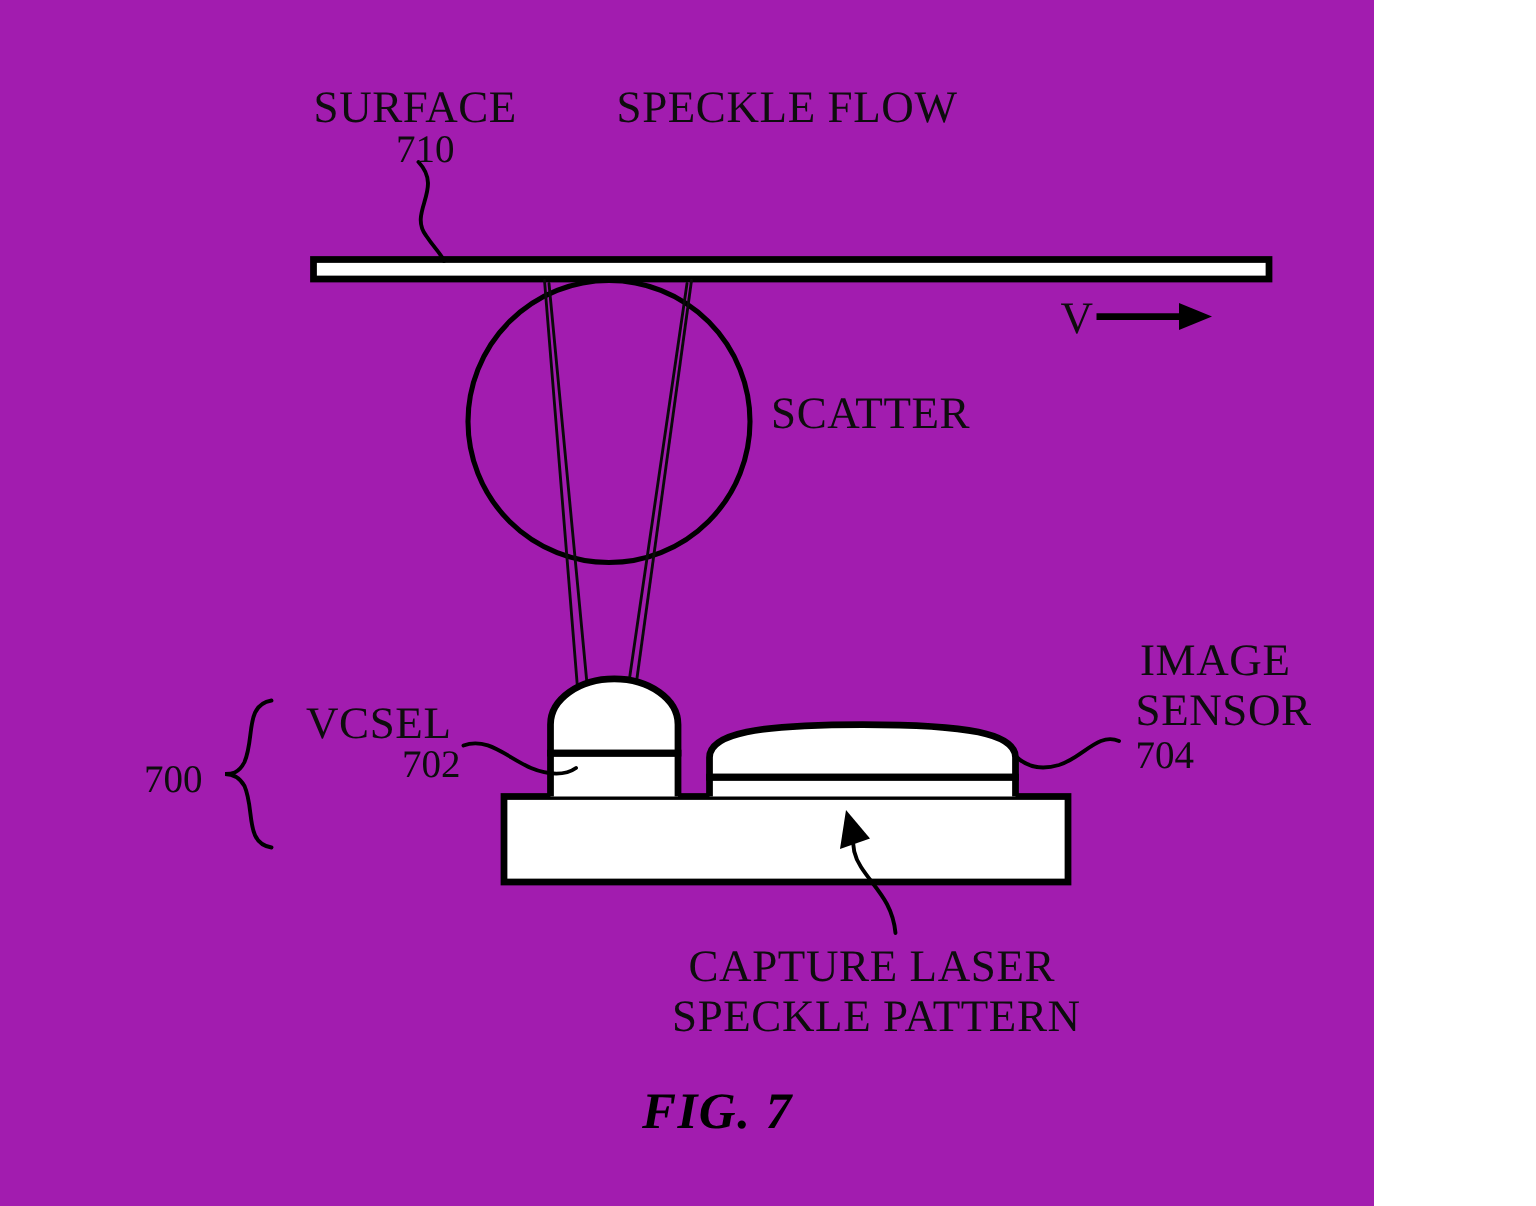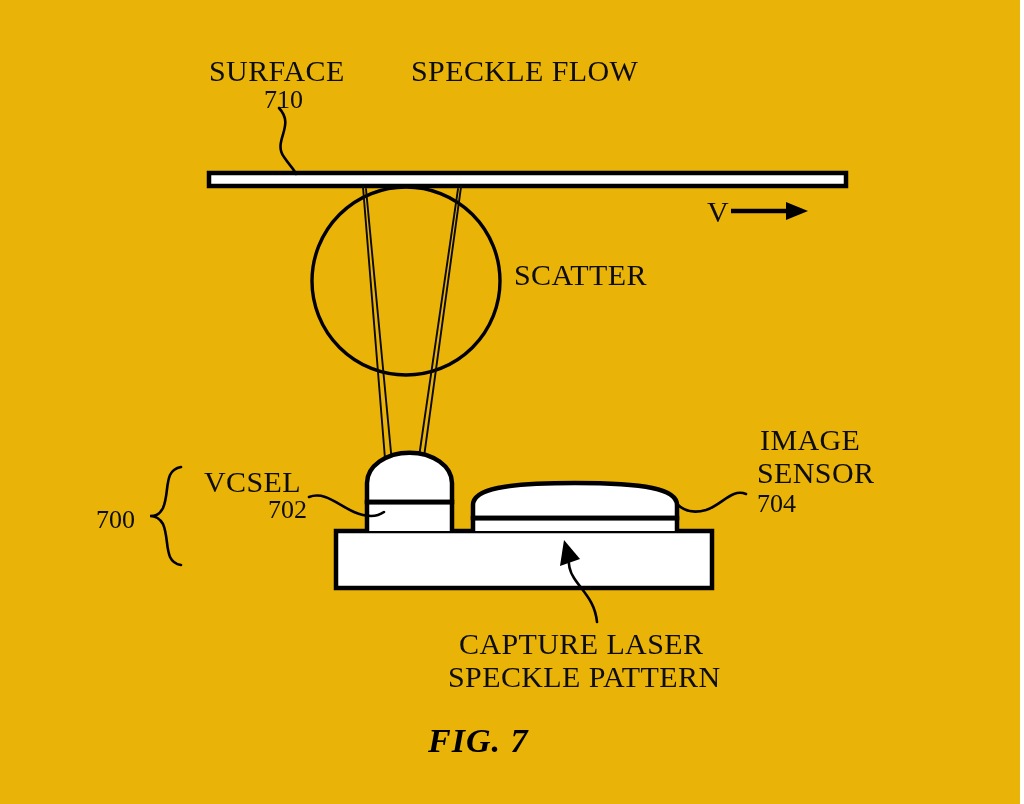--- a/index.html
+++ b/index.html
@@ -10,23 +10,23 @@
   }
   body {
     width: 1024px;
     height: 804px;
     overflow: hidden;
     font-family: "Liberation Serif", "DejaVu Serif", serif;
     color: #000000;
   }
   #figure-root {
     position: relative;
-    width: 1020px;
+    width: 916px;
     height: 804px;
-    background: #eab308;
+    background: #a21caf;
   }
   #figure-svg {
     position: absolute;
     top: 0;
     left: 0;
     width: 1024px;
     height: 804px;
     display: block;
   }
   .lbl {

